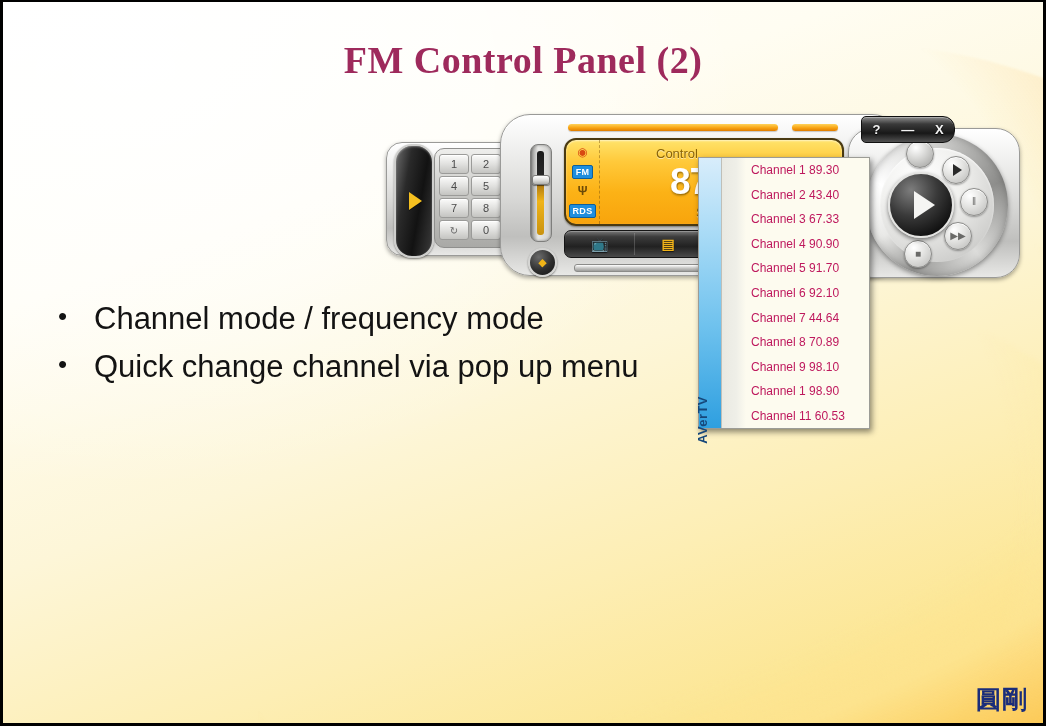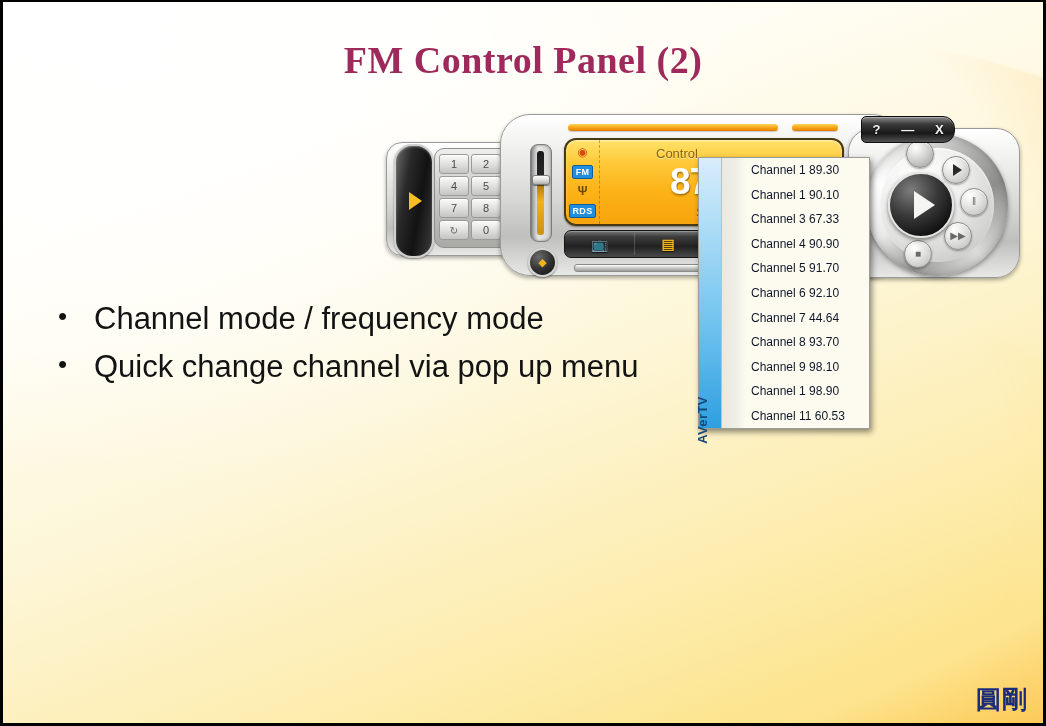--- a/index.html
+++ b/index.html
@@ -558,21 +558,21 @@
   #popup .items {
     flex: 1 1 auto;
     padding: 4px 0 4px 3px;
     box-sizing: border-box;
     display: flex;
     flex-direction: column;
     justify-content: space-between;
   }
   #popup .mitem {
     font-size: 12px;
-    color: #0f172a;
+    color: #be185d;
     line-height: 1;
     padding: 2px 2px;
     white-space: nowrap;
   }
 
   
 </style>
 </head>
 <body>
 
@@ -696,27 +696,27 @@
 
   </div>
 
   <div id="popup">
     <div class="brandstrip">
       <span class="vtext">AVerTV</span>
     </div>
     <div class="gutter"></div>
     <div class="items">
       <div class="mitem">Channel 1 89.30</div>
-      <div class="mitem">Channel 1 90.10</div>
+      <div class="mitem">Channel 2 43.40</div>
       <div class="mitem">Channel 3 67.33</div>
       <div class="mitem">Channel 4 90.90</div>
       <div class="mitem">Channel 5 91.70</div>
       <div class="mitem">Channel 6 92.10</div>
       <div class="mitem">Channel 7 44.64</div>
-      <div class="mitem">Channel 8 93.70</div>
+      <div class="mitem">Channel 8 70.89</div>
       <div class="mitem">Channel 9 98.10</div>
       <div class="mitem">Channel 1 98.90</div>
       <div class="mitem">Channel 11 60.53</div>
     </div>
   </div>
 
   <div id="logo">
     <span class="cjk">圓剛</span>
   </div>
 

